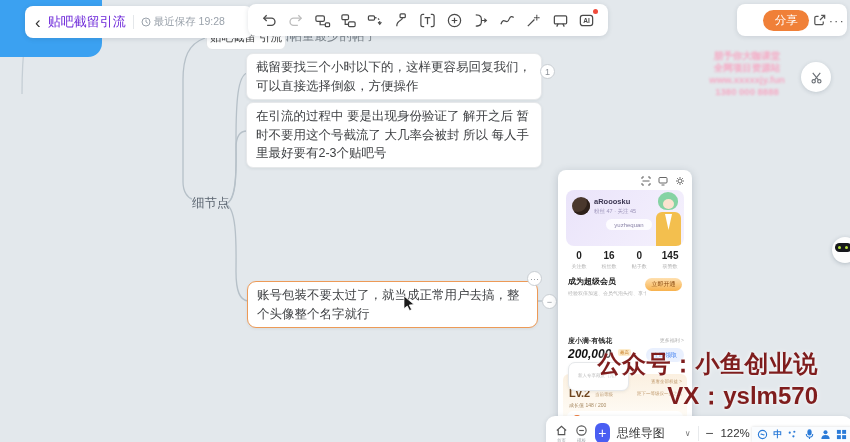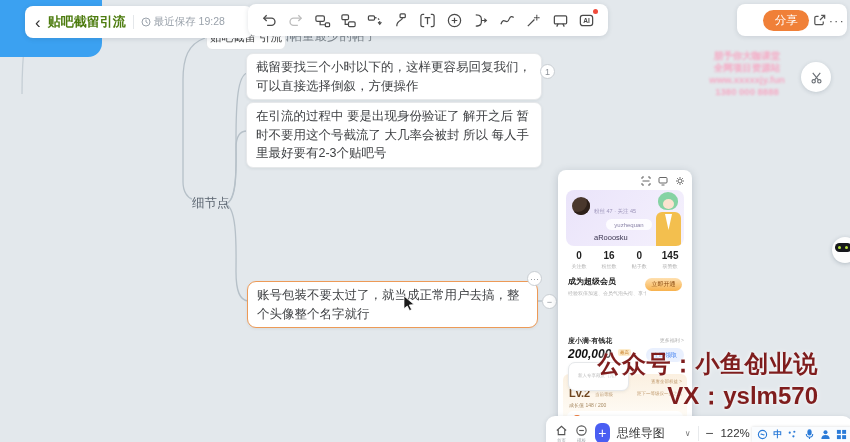--- a/index.html
+++ b/index.html
@@ -5,21 +5,21 @@
   * { margin:0; padding:0; box-sizing:border-box; }
   html,body { width:850px; height:442px; overflow:hidden; }
   body { font-family:"Liberation Sans","DejaVu Sans",sans-serif; background:#e3e8ec; position:relative; }
   .abs { position:absolute; }
   .card { background:#fff; border-radius:8px; box-shadow:0 1px 5px rgba(40,60,80,.14); }
   svg { display:block; }
 
   
   #doc-header { left:25px; top:6px; width:228px; height:32px; display:flex; align-items:center; padding:0 10px; gap:7px; z-index:6; }
   #doc-header .back { font-size:17px; color:#333; line-height:1; cursor:pointer; }
-  #doc-header .title { font-size:13px; font-weight:bold; color:#4d7c0f; white-space:nowrap; }
+  #doc-header .title { font-size:13px; font-weight:normal; color:#6d28d9; white-space:nowrap; }
   #doc-header .sep { width:1px; height:14px; background:#e4e7ea; }
   #doc-header .saved { font-size:10.5px; color:#9aa2ab; white-space:nowrap; display:flex; align-items:center; gap:3px; }
 
   
   #main-toolbar { left:248px; top:4px; width:360px; height:32px; display:flex; align-items:center; justify-content:space-around; padding:0 8px; z-index:6; }
   .ticon { width:22px; height:22px; display:flex; align-items:center; justify-content:center; position:relative; cursor:pointer; }
   .ticon svg { width:17px; height:17px; }
   .reddot { position:absolute; right:0px; top:0px; width:5px; height:5px; border-radius:50%; background:#f04b3c; }
 
   
@@ -42,21 +42,21 @@
 
   .note { background:#fff; border:1px solid #e6e8ea; border-radius:7px; box-shadow:0 1px 3px rgba(40,60,80,.08); padding:4px 9px; font-size:12.5px; line-height:18.5px; color:#3d3f42; z-index:2; cursor:pointer; }
   #note-3 { border:1.6px solid #ed9a57; border-radius:9px; }
   .mini-badge { width:15px; height:15px; border-radius:50%; background:#fff; border:1px solid #c9ced3; color:#8a9097; font-size:9px; display:flex; align-items:center; justify-content:center; z-index:3; cursor:pointer; }
 
   
   #phone { left:558px; top:170px; width:134px; height:272px; background:#fff; border-radius:8px 8px 0 0; box-shadow:0 2px 9px rgba(40,60,80,.22); z-index:3; overflow:hidden; }
   #phone-top-icons { position:absolute; right:7px; top:6px; display:flex; gap:7px; }
   #profile-card { position:absolute; left:8px; top:20px; width:118px; height:56px; border-radius:8px; background:linear-gradient(130deg,#eae4fa,#f5f1fd); overflow:hidden; }
   #avatar { position:absolute; left:6px; top:7px; width:18px; height:18px; border-radius:50%; background:#4a382d; box-shadow:inset -3px -3px 0 #2e211a; }
-  #p-name { position:absolute; left:28px; top:7px; font-size:7.5px; font-weight:normal; color:#3a3550;margin-top:36px; }
+  #p-name { position:absolute; left:28px; top:7px; font-size:7.5px; font-weight:bold; color:#3a3550; }
   #p-meta { position:absolute; left:28px; top:18px; font-size:5.5px; color:#9b93b8; }
   #p-pill { position:absolute; left:40px; top:29px; width:46px; height:11px; border-radius:6px; background:rgba(255,255,255,.85); font-size:6px; color:#8b84a8; display:flex; align-items:center; justify-content:center; }
   .anime { position:absolute; }
   #stats-row { position:absolute; left:0; top:80px; width:134px; display:flex; justify-content:space-around; padding:0 6px; }
   .stat { text-align:center; }
   .stat .v { font-size:10px; font-weight:bold; color:#1f1f1f; }
   .stat .l { font-size:5px; color:#b3b3b3; margin-top:2px; }
   #svip-row { position:absolute; left:10px; top:106px; width:114px; }
   #svip-row .t { font-size:8px; font-weight:bold; color:#222; }
   #svip-row .s { font-size:5px; color:#b5b5b5; margin-top:3px; width:78px; white-space:nowrap; overflow:hidden; }

